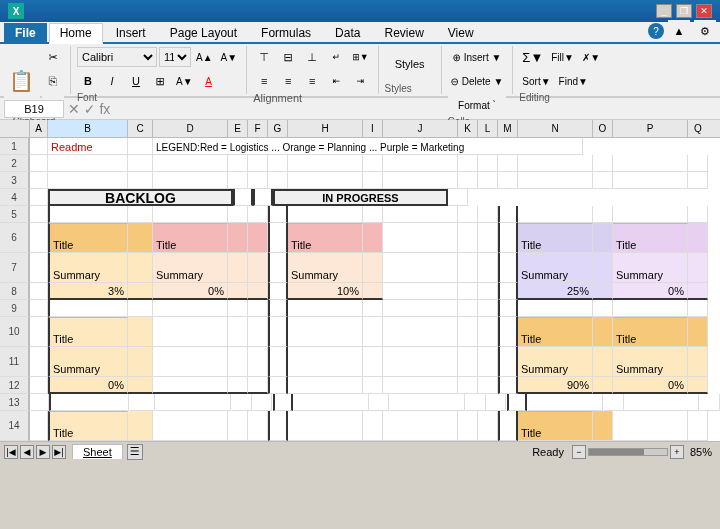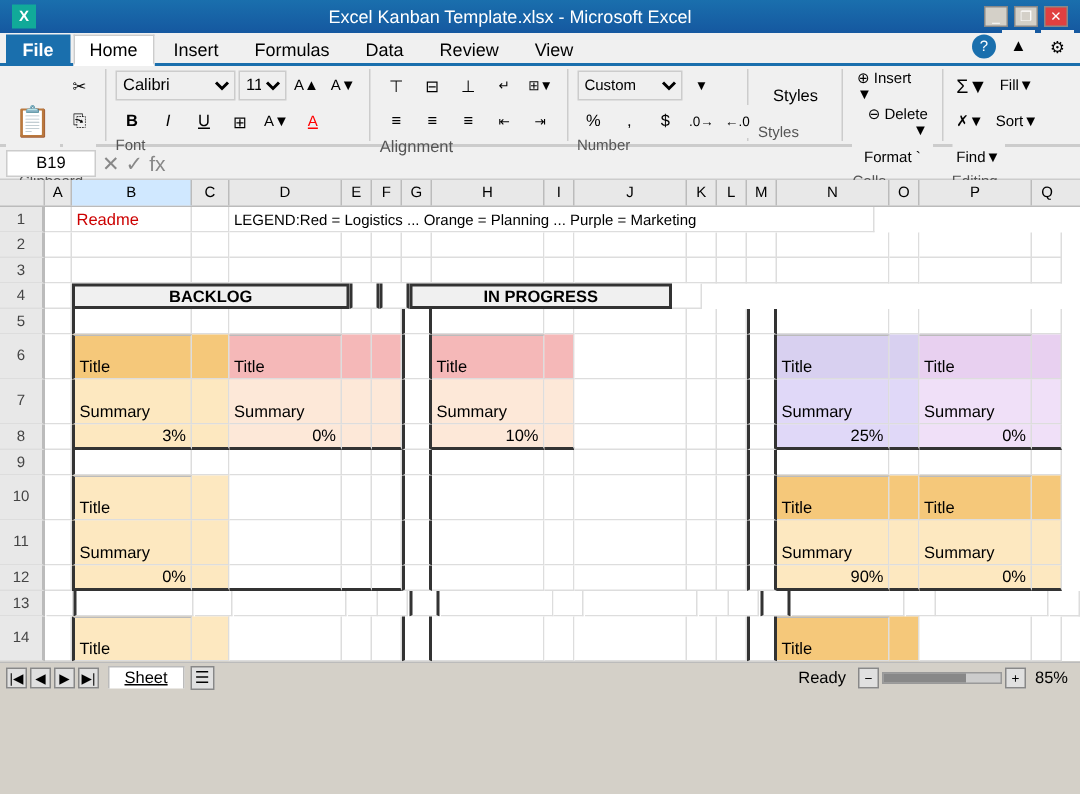--- a/index.html
+++ b/index.html
@@ -89,32 +89,32 @@
       margin-bottom: -2px;
     }
   </style>
 </head>
 <body>
 
 <div class="title-bar">
   <div style="display:flex;align-items:center;gap:6px;">
     <div style="width:16px;height:16px;background:#1a9;display:flex;align-items:center;justify-content:center;font-size:10px;font-weight:bold;color:white;">X</div>
   </div>
-  <div class="title-bar-title">Excel Kanban Template.xlsx - Microsoft Excel</div>
   <div class="title-bar-controls">
     <div class="title-bar-btn">_</div>
     <div class="title-bar-btn">❐</div>
     <div class="title-bar-btn" style="background:#e04040;color:white;">✕</div>
   </div>
 </div>
 
 <div class="ribbon-tabs">
   <div class="ribbon-tab" style="background:#1a6fad;color:white;padding:2px 10px;font-size:12px;font-weight:bold;">File</div>
   <div class="ribbon-tab active">Home</div>
   <div class="ribbon-tab">Insert</div>
+  <div class="ribbon-tab">Page Layout</div>
   <div class="ribbon-tab">Formulas</div>
   <div class="ribbon-tab">Data</div>
   <div class="ribbon-tab">Review</div>
   <div class="ribbon-tab">View</div>
   <div style="margin-left:auto;display:flex;align-items:center;gap:4px;padding-right:4px;">
     <div style="width:16px;height:16px;border-radius:50%;background:#1a6fad;color:white;display:flex;align-items:center;justify-content:center;font-size:10px;">?</div>
     <div class="toolbar-btn">▲</div>
     <div class="toolbar-btn">⚙</div>
   </div>
 </div>
@@ -168,36 +168,20 @@
     <div style="display:flex;gap:2px;align-items:center;margin-top:2px;">
       <div class="toolbar-btn">≡</div>
       <div class="toolbar-btn">≡</div>
       <div class="toolbar-btn">≡</div>
       <div class="toolbar-btn" style="font-size:9px;">⇤</div>
       <div class="toolbar-btn" style="font-size:9px;">⇥</div>
     </div>
     <div style="font-size:11px;color:#555;margin-top:auto;">Alignment</div>
   </div>
 
-  <div style="display:flex;flex-direction:column;border-right:1px solid #ccc;padding-right:6px;margin-right:4px;min-width:80px;">
-    <div style="display:flex;gap:2px;align-items:center;">
-      <select style="width:70px;height:20px;font-size:10px;border:1px solid #ccc;">
-        <option>Custom</option>
-      </select>
-      <div class="toolbar-btn" style="font-size:9px;">▼</div>
-    </div>
-    <div style="display:flex;gap:2px;align-items:center;margin-top:2px;">
-      <div class="toolbar-btn">%</div>
-      <div class="toolbar-btn">,</div>
-      <div class="toolbar-btn">$</div>
-      <div class="toolbar-btn" style="font-size:9px;">.0→</div>
-      <div class="toolbar-btn" style="font-size:9px;">←.0</div>
-    </div>
-    <div style="font-size:10px;color:#555;margin-top:auto;">Number</div>
-  </div>
 
   <div style="display:flex;flex-direction:column;border-right:1px solid #ccc;padding-right:6px;margin-right:4px;">
     <div class="toolbar-btn" style="height:36px;width:50px;">
       <span>Styles</span>
     </div>
     <div style="font-size:10px;color:#555;margin-top:auto;">Styles</div>
   </div>
 
   <div style="display:flex;flex-direction:column;border-right:1px solid #ccc;padding-right:6px;margin-right:4px;">
     <div style="display:flex;flex-direction:column;gap:2px;">
@@ -324,21 +308,21 @@
       <div class="gc cM"></div>
       <div class="gc cN"></div>
       <div class="gc cO"></div>
       <div class="gc cP"></div>
       <div class="gc cQ"></div>
     </div>
 
     <div class="gr" style="height:17px;">
       <div class="rn">4</div>
       <div class="gc cA"></div>
-      <div class="gc" style="width:185px;background:#f0f0f0;border:2px solid #333;font-weight:bold;justify-content:center;align-items:center;font-size:11px;">BACKLOG</div>
+      <div class="gc" style="width:185px;background:#f0f0f0;border:2px solid #333;font-weight:bold;justify-content:center;align-items:center;font-size:14px;">BACKLOG</div>
       <div class="gc cG" style="background:white;border-left:2px solid #333;border-right:2px solid #333;"></div>
       <div class="gc cM" style="background:white;border-left:2px solid #333;border-right:2px solid #333;"></div>
       <div class="gc" style="width:175px;background:#f0f0f0;border:2px solid #333;font-weight:bold;justify-content:center;align-items:center;font-size:11px;">IN PROGRESS</div>
       <div class="gc cQ"></div>
     </div>
 
     <div class="gr" style="height:17px;">
       <div class="rn">5</div>
       <div class="gc cA"></div>
       <div class="gc cB" style="border-left:2px solid #333;"></div>

